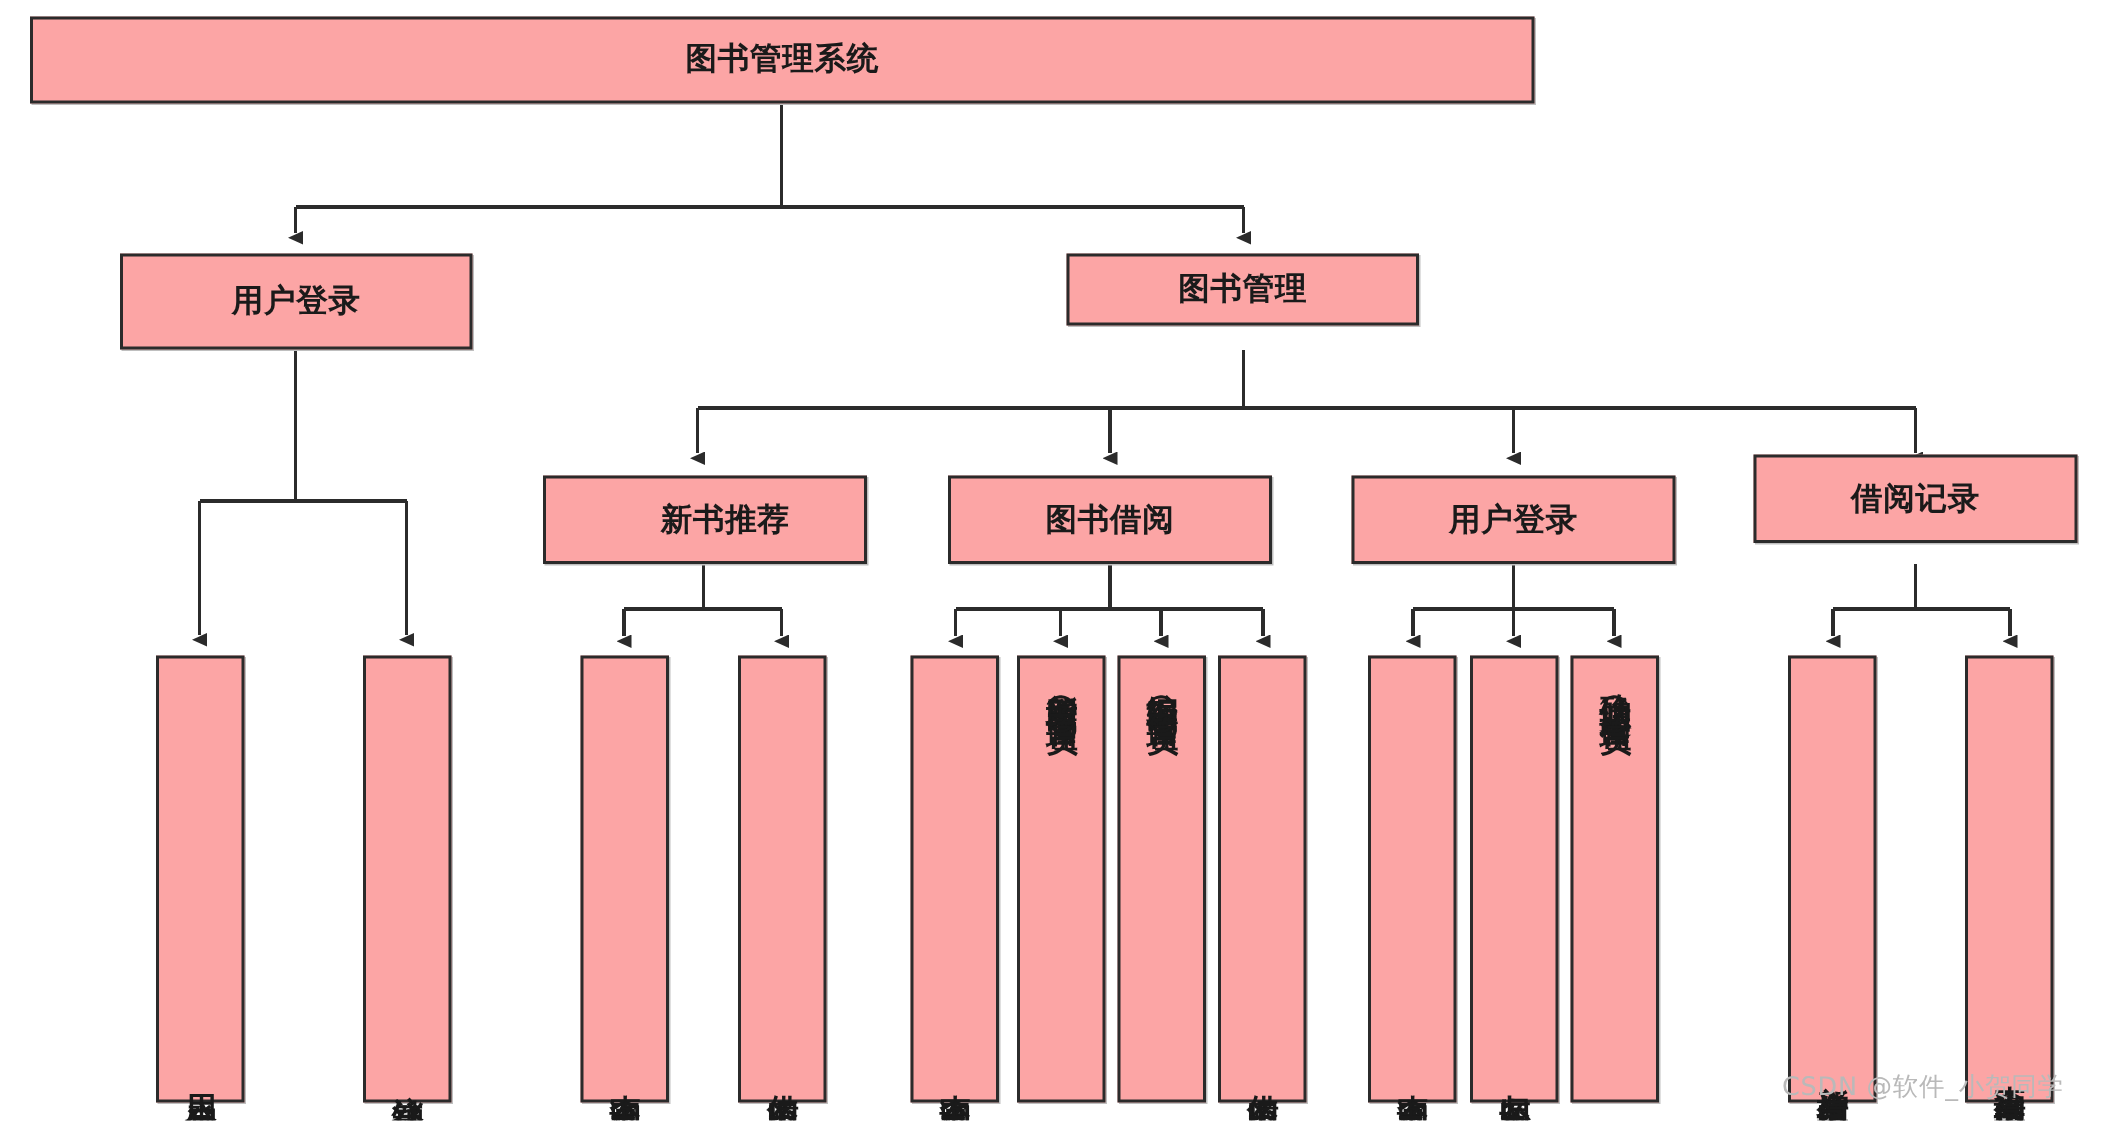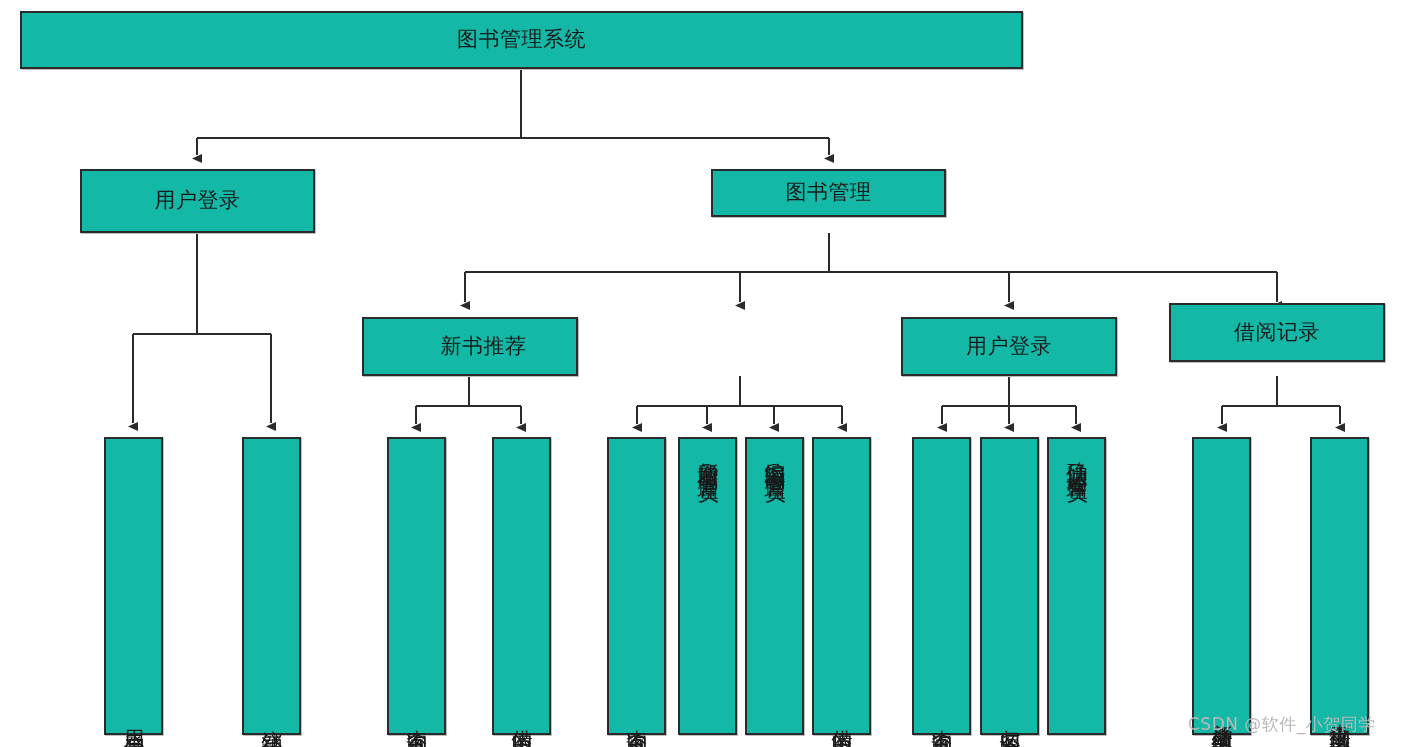--- a/index.html
+++ b/index.html
@@ -21,22 +21,23 @@
     position: absolute;
     left: 0;
     top: 0;
     width: 1405px;
     height: 747px;
   }
   .node {
     position: absolute;
     box-sizing: border-box;
     border: 2px solid #2b2b2b;
-    background: #14b8a6;
+    background: #fca5a5;
     box-shadow: 1px 1px 0 0 #bfbfbf;
+    font-weight: bold;
   }
   .node-h {
     display: flex;
     align-items: center;
     justify-content: center;
   }
   .node-h .label {
     font-size: 21px;
     color: #1a1a1a;
     line-height: 1.1;
@@ -135,20 +136,23 @@
   <div class="node node-h" style="left:80px; top:169px; width:235px; height:64px;">
     <span class="label">用户登录</span>
   </div>
   <div class="node node-h" style="left:711px; top:169px; width:235px; height:48px;">
     <span class="label">图书管理</span>
   </div>
 
   <div class="node node-h" style="left:362px; top:317px; width:216px; height:59px;padding-left:27px;">
     <span class="label">新书推荐</span>
   </div>
+  <div class="node node-h" style="left:632px; top:317px; width:216px; height:59px;">
+    <span class="label">图书借阅</span>
+  </div>
   <div class="node node-h" style="left:901px; top:317px; width:216px; height:59px;">
     <span class="label">用户登录</span>
   </div>
   <div class="node node-h" style="left:1169px; top:303px; width:216px; height:59px;">
     <span class="label">借阅记录</span>
   </div>
 
   <div class="node node-v" style="left:104px; top:437px; width:59px; height:298px;">
     <span class="label">用户登录</span>
   </div>

